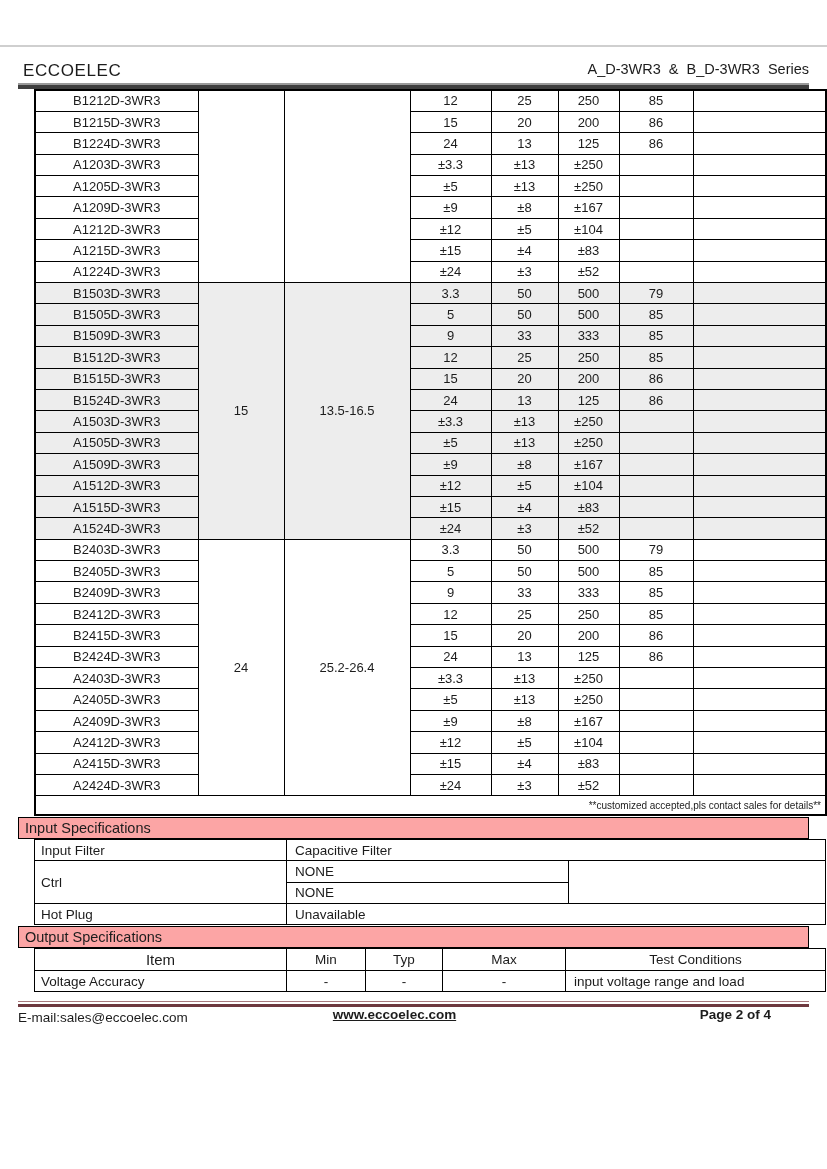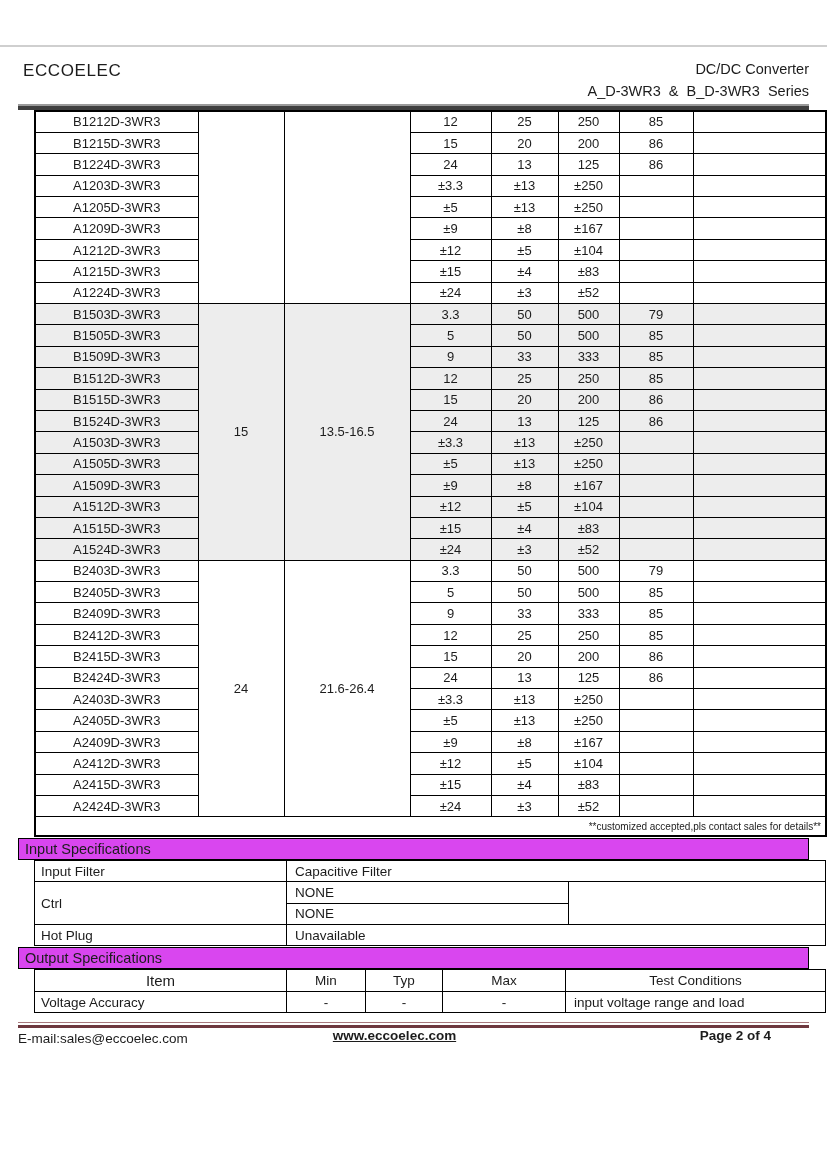--- a/index.html
+++ b/index.html
@@ -33,21 +33,21 @@
     padding: 0 2px;
     white-space: nowrap;
     overflow: hidden;
   }
   .models tr.shaded td { background: #ededed; }
   .models td.note-cell { text-align: right; font-size: 10px; height: 19px; padding-right: 4px; border-top: 1px solid #000; }
 
   
   .section-bar {
     width: 791px; height: 22px; line-height: 20px;
-    background: #d946ef;
+    background: #fca5a5;
     border: 1px solid #000;
     font-size: 14.5px;
     padding-left: 6px;
     margin-top: 1px;
   }
 
   
   .spec-table, .out-table { width: 791px; border: 1px solid #000000; }
   .spec-table td, .out-table td {
     border: 1px solid #000;
@@ -78,21 +78,20 @@
 </head>
 <body>
 
 <div class="page-top-line"></div>
 
 <div class="page">
 
   <div class="doc-header">
     <div class="company">ECCOELEC</div>
     <div class="header-right">
-      <div>DC/DC Converter</div>
       <div class="series">A_D-3WR3 &amp; B_D-3WR3 Series</div>
     </div>
   </div>
   <div class="top-rule"></div>
 
   <table class="models">
     <colgroup>
       <col style="width:163px">
         <col style="width:86px">
         <col style="width:126px">
@@ -271,21 +270,21 @@
           <td>A1524D-3WR3</td>
           <td>±24</td>
           <td>±3</td>
           <td>±52</td>
           <td></td>
           <td></td>
         </tr>
         <tr>
           <td>B2403D-3WR3</td>
           <td rowspan="12">24</td>
-          <td rowspan="12">21.6-26.4</td>
+          <td rowspan="12">25.2-26.4</td>
           <td>3.3</td>
           <td>50</td>
           <td>500</td>
           <td>79</td>
           <td></td>
         </tr>
         <tr>
           <td>B2405D-3WR3</td>
           <td>5</td>
           <td>50</td>

